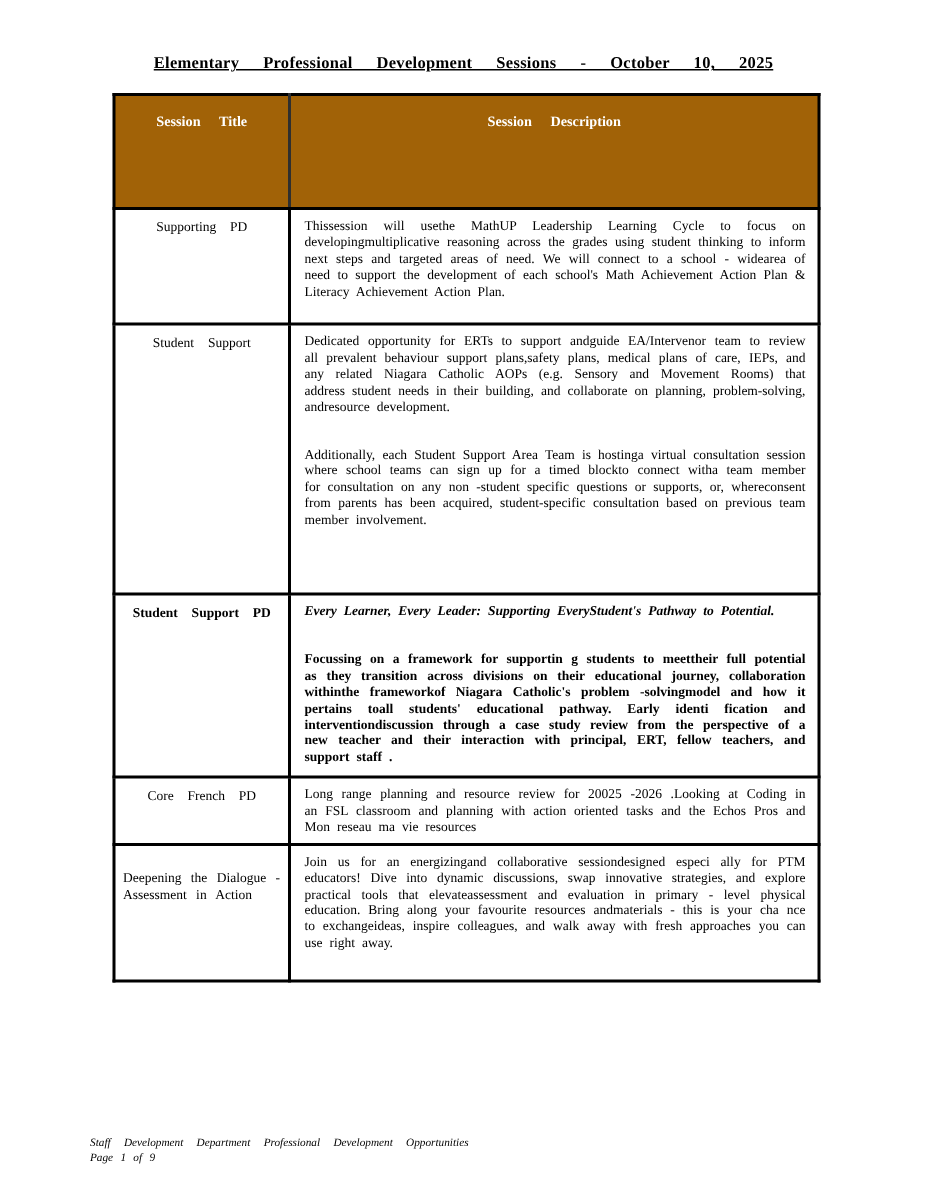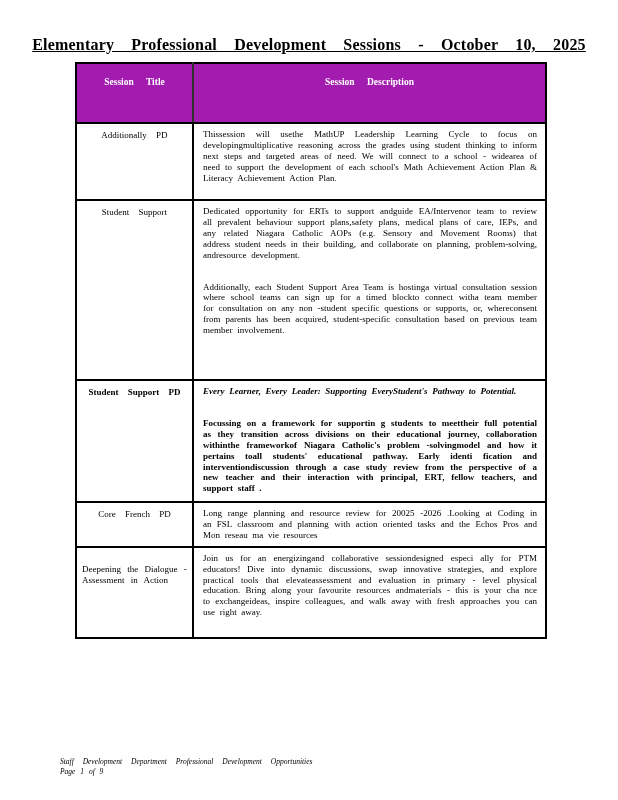--- a/index.html
+++ b/index.html
@@ -14,45 +14,45 @@
     font-family: "Liberation Serif", serif;
     color: #000000;
     overflow: hidden;
   }
   .doc-title {
     position: absolute;
     top: 36px;
     left: 0;
     width: 100%;
     text-align: center;
-    font-size: 16px;
+    font-size: 11px;
     font-weight: bold;
     text-decoration: underline;
     word-spacing: 13px;
     letter-spacing: 0.2px;
   }
   table.pd-table {
     position: absolute;
     top: 62px;
     left: 75px;
     width: 470px;
     border-collapse: collapse;
     table-layout: fixed;
   }
   .pd-table col.c-title { width: 117px; }
   .pd-table col.c-desc  { width: 353px; }
   .pd-table th {
-    background: #a21caf;
+    background: #a16207;
     color: #ffffff;
     font-size: 9.5px;
     font-weight: bold;
     text-align: center;
     vertical-align: top;
     padding: 13px 4px 4px 4px;
-    height: 60px;
+    height: 76px;
     box-sizing: border-box;
     word-spacing: 10px;
     border: 2px solid #000000;
   }
   .pd-table th.th-title { border-right: 2px solid #2f2f2f; }
   .pd-table td {
     border: 2px solid #000000;
     vertical-align: top;
     font-size: 9px;
     line-height: 10.9px;
@@ -101,21 +101,21 @@
     <col class="c-desc">
   </colgroup>
   <thead>
     <tr>
       <th class="th-title">Session Title</th>
       <th>Session Description</th>
     </tr>
   </thead>
   <tbody>
     <tr style="height:77px;">
-      <td class="cell-title">Additionally PD</td>
+      <td class="cell-title">Supporting PD</td>
       <td class="cell-desc">
         <p>Thissession will usethe MathUP Leadership Learning Cycle to focus on developingmultiplicative reasoning across the grades using student thinking to inform next steps and targeted areas of need. We will connect to a school - widearea of need to support the development of each school's Math Achievement Action Plan &amp; Literacy Achievement Action Plan.</p>
       </td>
     </tr>
     <tr style="height:180px;">
       <td class="cell-title">Student Support</td>
       <td class="cell-desc">
         <p>Dedicated opportunity for ERTs to support andguide EA/Intervenor team to review all prevalent behaviour support plans,safety plans, medical plans of care, IEPs, and any related Niagara Catholic AOPs (e.g. Sensory and Movement Rooms) that address student needs in their building, and collaborate on planning, problem-solving, andresource development.</p>
         <p>Additionally, each Student Support Area Team is hostinga virtual consultation session where school teams can sign up for a timed blockto connect witha team member for consultation on any non -student specific questions or supports, or, whereconsent from parents has been acquired, student-specific consultation based on previous team member involvement.</p>
       </td>

